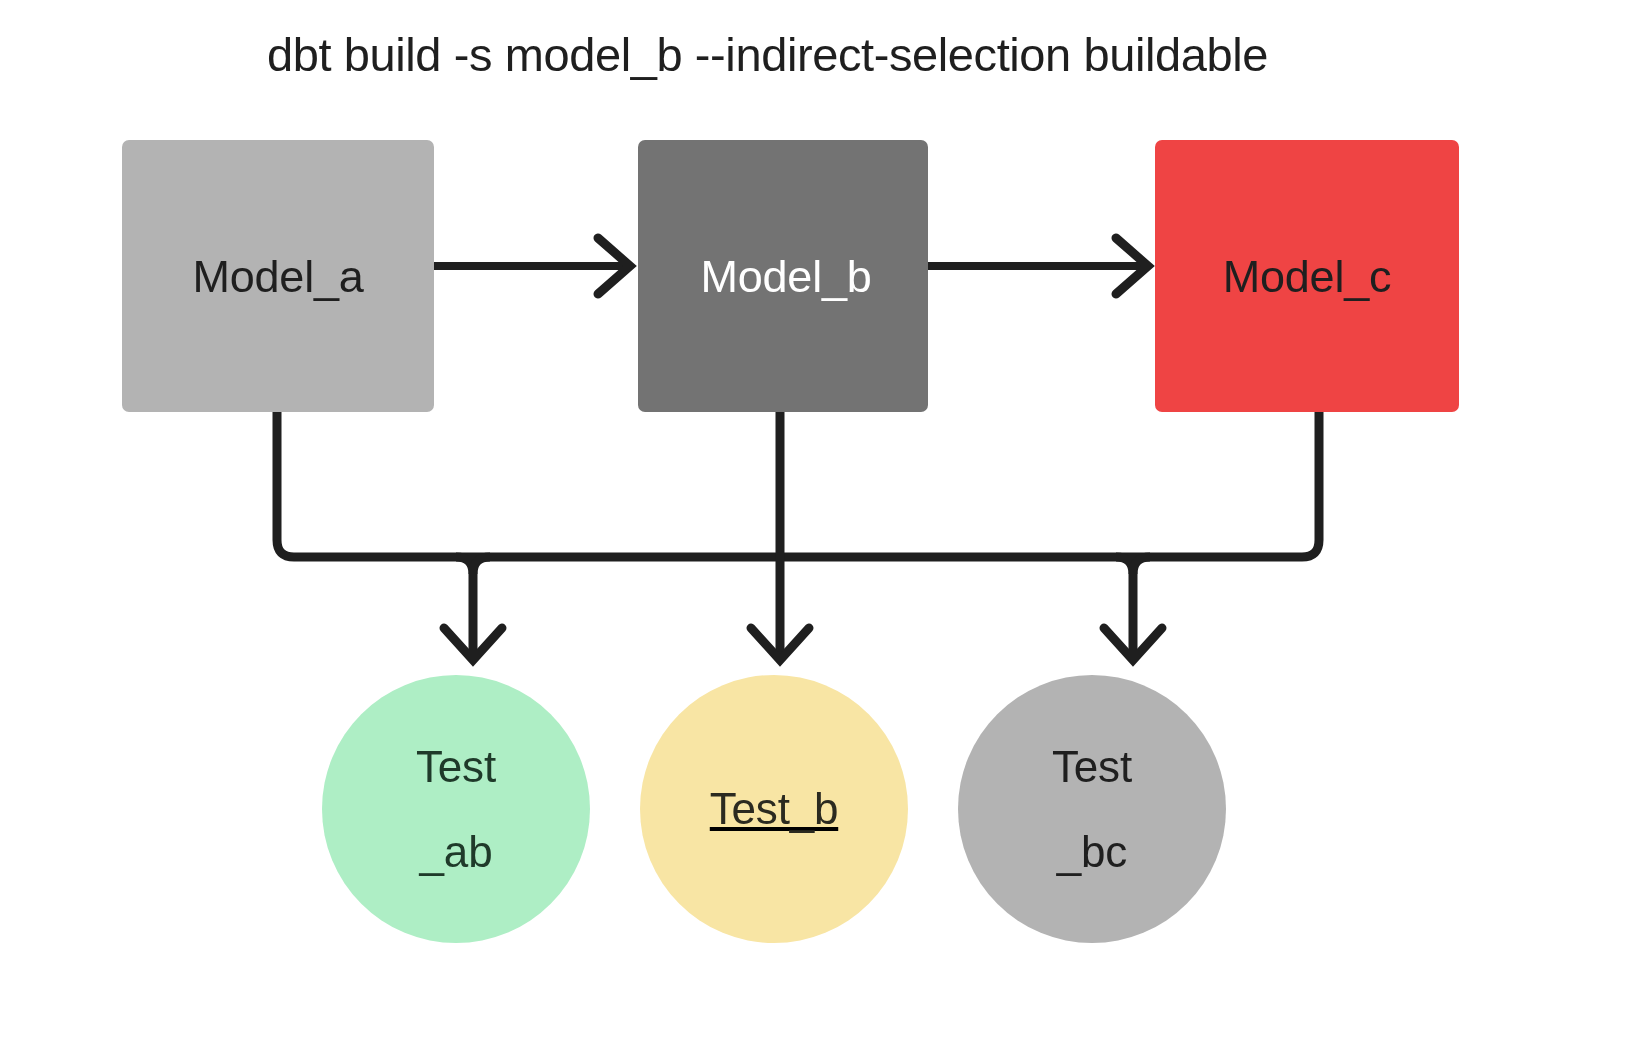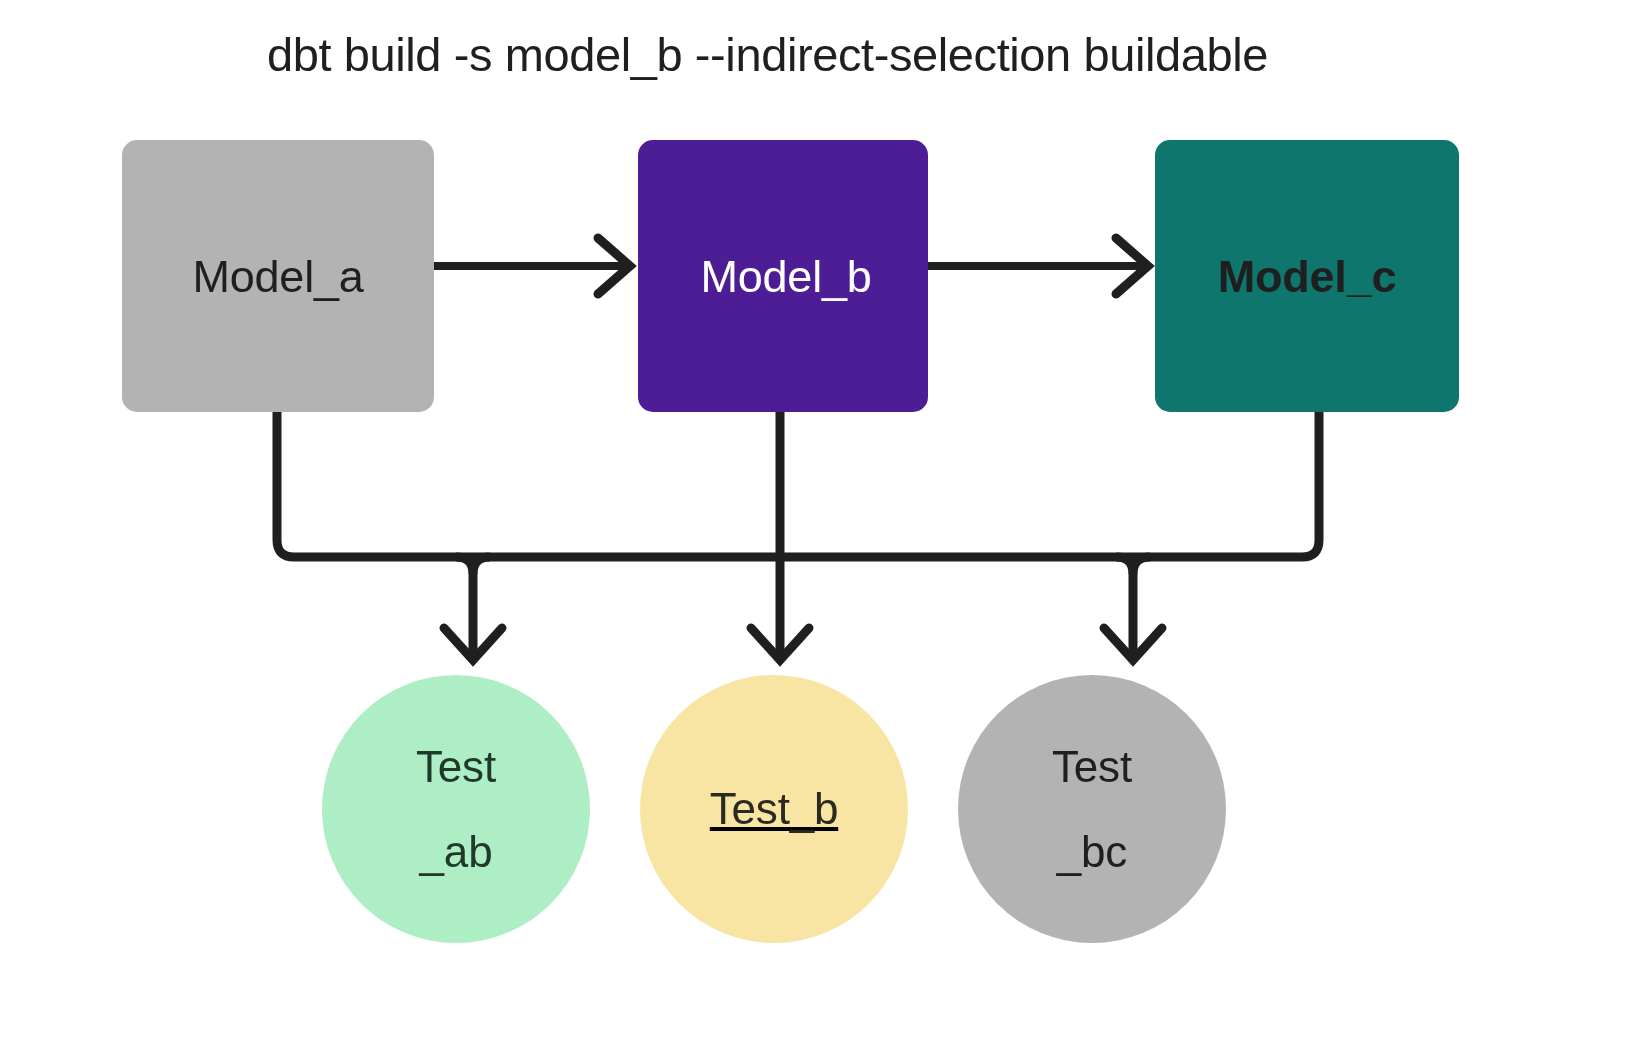--- a/index.html
+++ b/index.html
@@ -41,37 +41,37 @@
     left: 0;
     top: 0;
     width: 1630px;
     height: 1060px;
     pointer-events: none;
   }
 
   
   .model-node {
     position: absolute;
-    border-radius: 15px;
+    border-radius: 7px;
     display: flex;
     align-items: center;
     justify-content: center;
     box-sizing: border-box;
   }
   .model-label {
     font-size: 45px;
     line-height: 45px;
     letter-spacing: -0.2px;
     white-space: nowrap;
     font-family: "Liberation Sans", sans-serif;
   }
 
   #model-a { left: 122px;  top: 140px; width: 312px; height: 272px; background: #b3b3b3; }
-  #model-b { left: 638px;  top: 140px; width: 290px; height: 272px; background: #4c1d95; padding-left: 6px; }
-  #model-c { left: 1155px; top: 140px; width: 304px; height: 272px; background: #0f766e; font-weight: bold; }
+  #model-b { left: 638px;  top: 140px; width: 290px; height: 272px; background: #737373; padding-left: 6px; }
+  #model-c { left: 1155px; top: 140px; width: 304px; height: 272px; background: #ef4444; }
 
   #model-a .model-label,
   #model-c .model-label { color: #1f1f1f; }
   #model-b .model-label { color: #ffffff; }
 
   
   .test-node {
     position: absolute;
     border-radius: 50%;
     display: flex;

